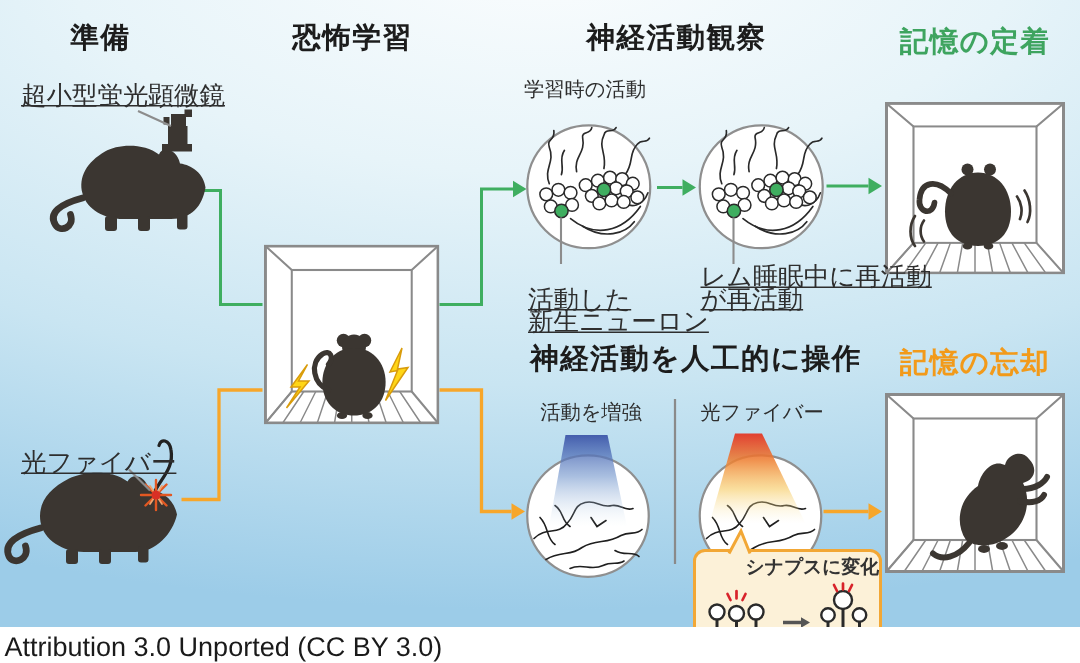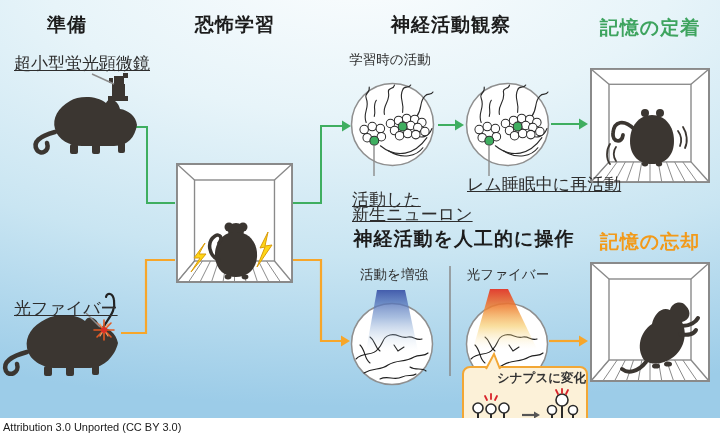--- a/index.html
+++ b/index.html
@@ -16,21 +16,21 @@
   .h1.orange{color:#F29A1A;}
   .sub{font-size:13.5px;color:#2e2e2e;}
   .small{font-size:17px;color:#2e2e2e;line-height:15px;text-decoration:underline;}
   .callout{
     position:absolute;left:462px;top:366px;width:126px;height:60px;
     background:#fcf1d8;border:2px solid #f2a735;border-radius:8px;
     box-sizing:border-box;z-index:6;
   }
   .callout .cap{display:block;text-align:right;margin-top:2px;font-size:12.5px;font-weight:700;color:#333;}
   .footerbar{position:absolute;left:0;top:418px;width:720px;height:24px;background:#ffffff;z-index:8;}
-  .footertxt{position:absolute;left:3px;top:421px;font-size:11px;color:#1a1a1a;z-index:9;}
+  .footertxt{position:absolute;left:3px;top:421px;font-size:18px;color:#1a1a1a;z-index:9;}
   svg{display:block;}
   .z1{z-index:1;} .z2{z-index:2;} .z3{z-index:4;} .z6{z-index:6;} .z7{z-index:7;}
 </style>
 </head>
 <body>
 
 <div class="canvas">
 
   <svg width="0" height="0" style="position:absolute" aria-hidden="true">
     <defs>
@@ -303,18 +303,19 @@
 
   <div class="txt small z6" style="left:14px;top:56px">超小型蛍光顕微鏡</div>
   <div class="txt small z6" style="left:14px;top:301px">光ファイバー</div>
 
   <div class="txt small z6" style="left:352px;top:192px">
     <div>活動した</div>
     <div>新生ニューロン</div>
   </div>
   <div class="txt small z6" style="left:467px;top:177px">
     <div>レム睡眠中に再活動</div>
+    <div>が再活動</div>
   </div>
 
   <div class="footerbar"></div>
   <div class="footertxt">Attribution 3.0 Unported (CC BY 3.0)</div>
 
 </div>
 
 </body></html>

